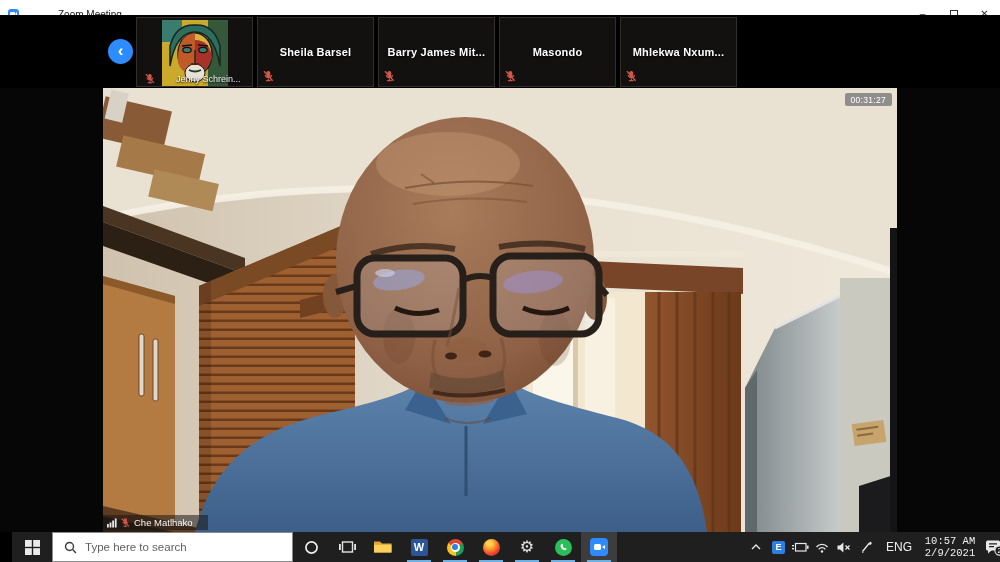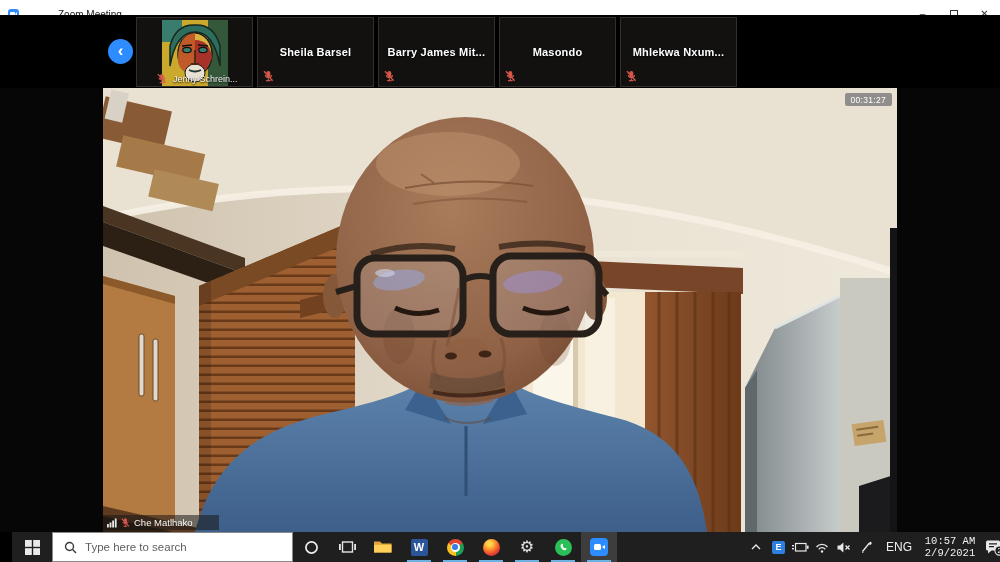--- a/index.html
+++ b/index.html
@@ -30,34 +30,34 @@
   
   .filmstrip { position:absolute; left:0; top:0; width:1000px; height:73px; background:#000; }
   .nav-prev { position:absolute; left:108px; top:24px; width:25px; height:25px; border-radius:50%;
               background:#2D8CFF; color:#fff; display:flex; align-items:center; justify-content:center;
               font-size:17px; font-weight:bold; line-height:0; padding-bottom:2px; }
   .tile { position:absolute; top:2px; width:117px; height:70px; background:#121110;
           border:1px solid #352f2b; overflow:hidden; }
   .tile .center-name { position:absolute; inset:0; display:flex; align-items:center; justify-content:center;
           color:#fff; font-weight:bold; font-size:11px; letter-spacing:.2px; text-shadow:0 1px 2px #000; }
   .tile .mic-corner { position:absolute; left:5px; bottom:4px; width:11px; height:12px; color:#d4574a; }
-  .tile-label { position:absolute; left:0; bottom:2px; display:flex; align-items:center; gap:6px;
-          color:#f2f2f2; font-size:9px; padding-left:20px; text-shadow:0 1px 2px #000; white-space:nowrap; }
+  .tile-label { position:absolute; left:0; bottom:2px; display:flex; align-items:center; gap:21px;
+          color:#f2f2f2; font-size:9px; padding-left:8px; text-shadow:0 1px 2px #000; white-space:nowrap; }
   .tile-label .mic { width:10px; height:11px; color:#d4574a; flex:0 0 auto; }
   .amb-label { position:absolute; left:0; right:0; bottom:2px; text-align:center; color:#f2f2f2;
           font-size:9px; text-shadow:0 1px 3px #000; }
   .art { position:absolute; left:25px; top:2px; }
 
   
   .video { position:absolute; left:103px; top:73px; width:794px; height:444px; background:#4d7c0f; overflow:hidden; }
   .video svg.scene { position:absolute; left:0; top:0; width:794px; height:444px; filter:blur(.4px) saturate(.96); }
   .timer { position:absolute; top:5px; right:5px; background:rgba(135,135,135,.92); color:#fff;
            font-size:8.5px; padding:1.5px 6px; border-radius:2px; letter-spacing:.3px; }
   .nametag { position:absolute; left:0; bottom:2px; height:15px; background:rgba(25,23,21,.55);
-             display:flex; align-items:center; gap:4px; padding:0 26px 0 4px; }
+             display:flex; align-items:center; gap:4px; padding:0 15px 0 4px; }
   .nametag .sig { width:10px; height:10px; color:#e8e8e8; }
   .nametag .mic { width:9px; height:11px; color:#d4574a; }
   .nametag .nm { color:#f5f5f5; font-size:9.5px; }
 
   
   .taskbar { position:absolute; left:0; top:532px; width:1000px; height:30px; background:#1f1f1f;
              display:flex; align-items:stretch;margin-left:12px; }
   .tb-btn { display:flex; align-items:center; justify-content:center; position:relative; flex:0 0 auto; }
   .tb-start { width:40px; }
   .tb-search { width:241px; background:#fff; border:1px solid #8a8a8a; display:flex; align-items:center; }

